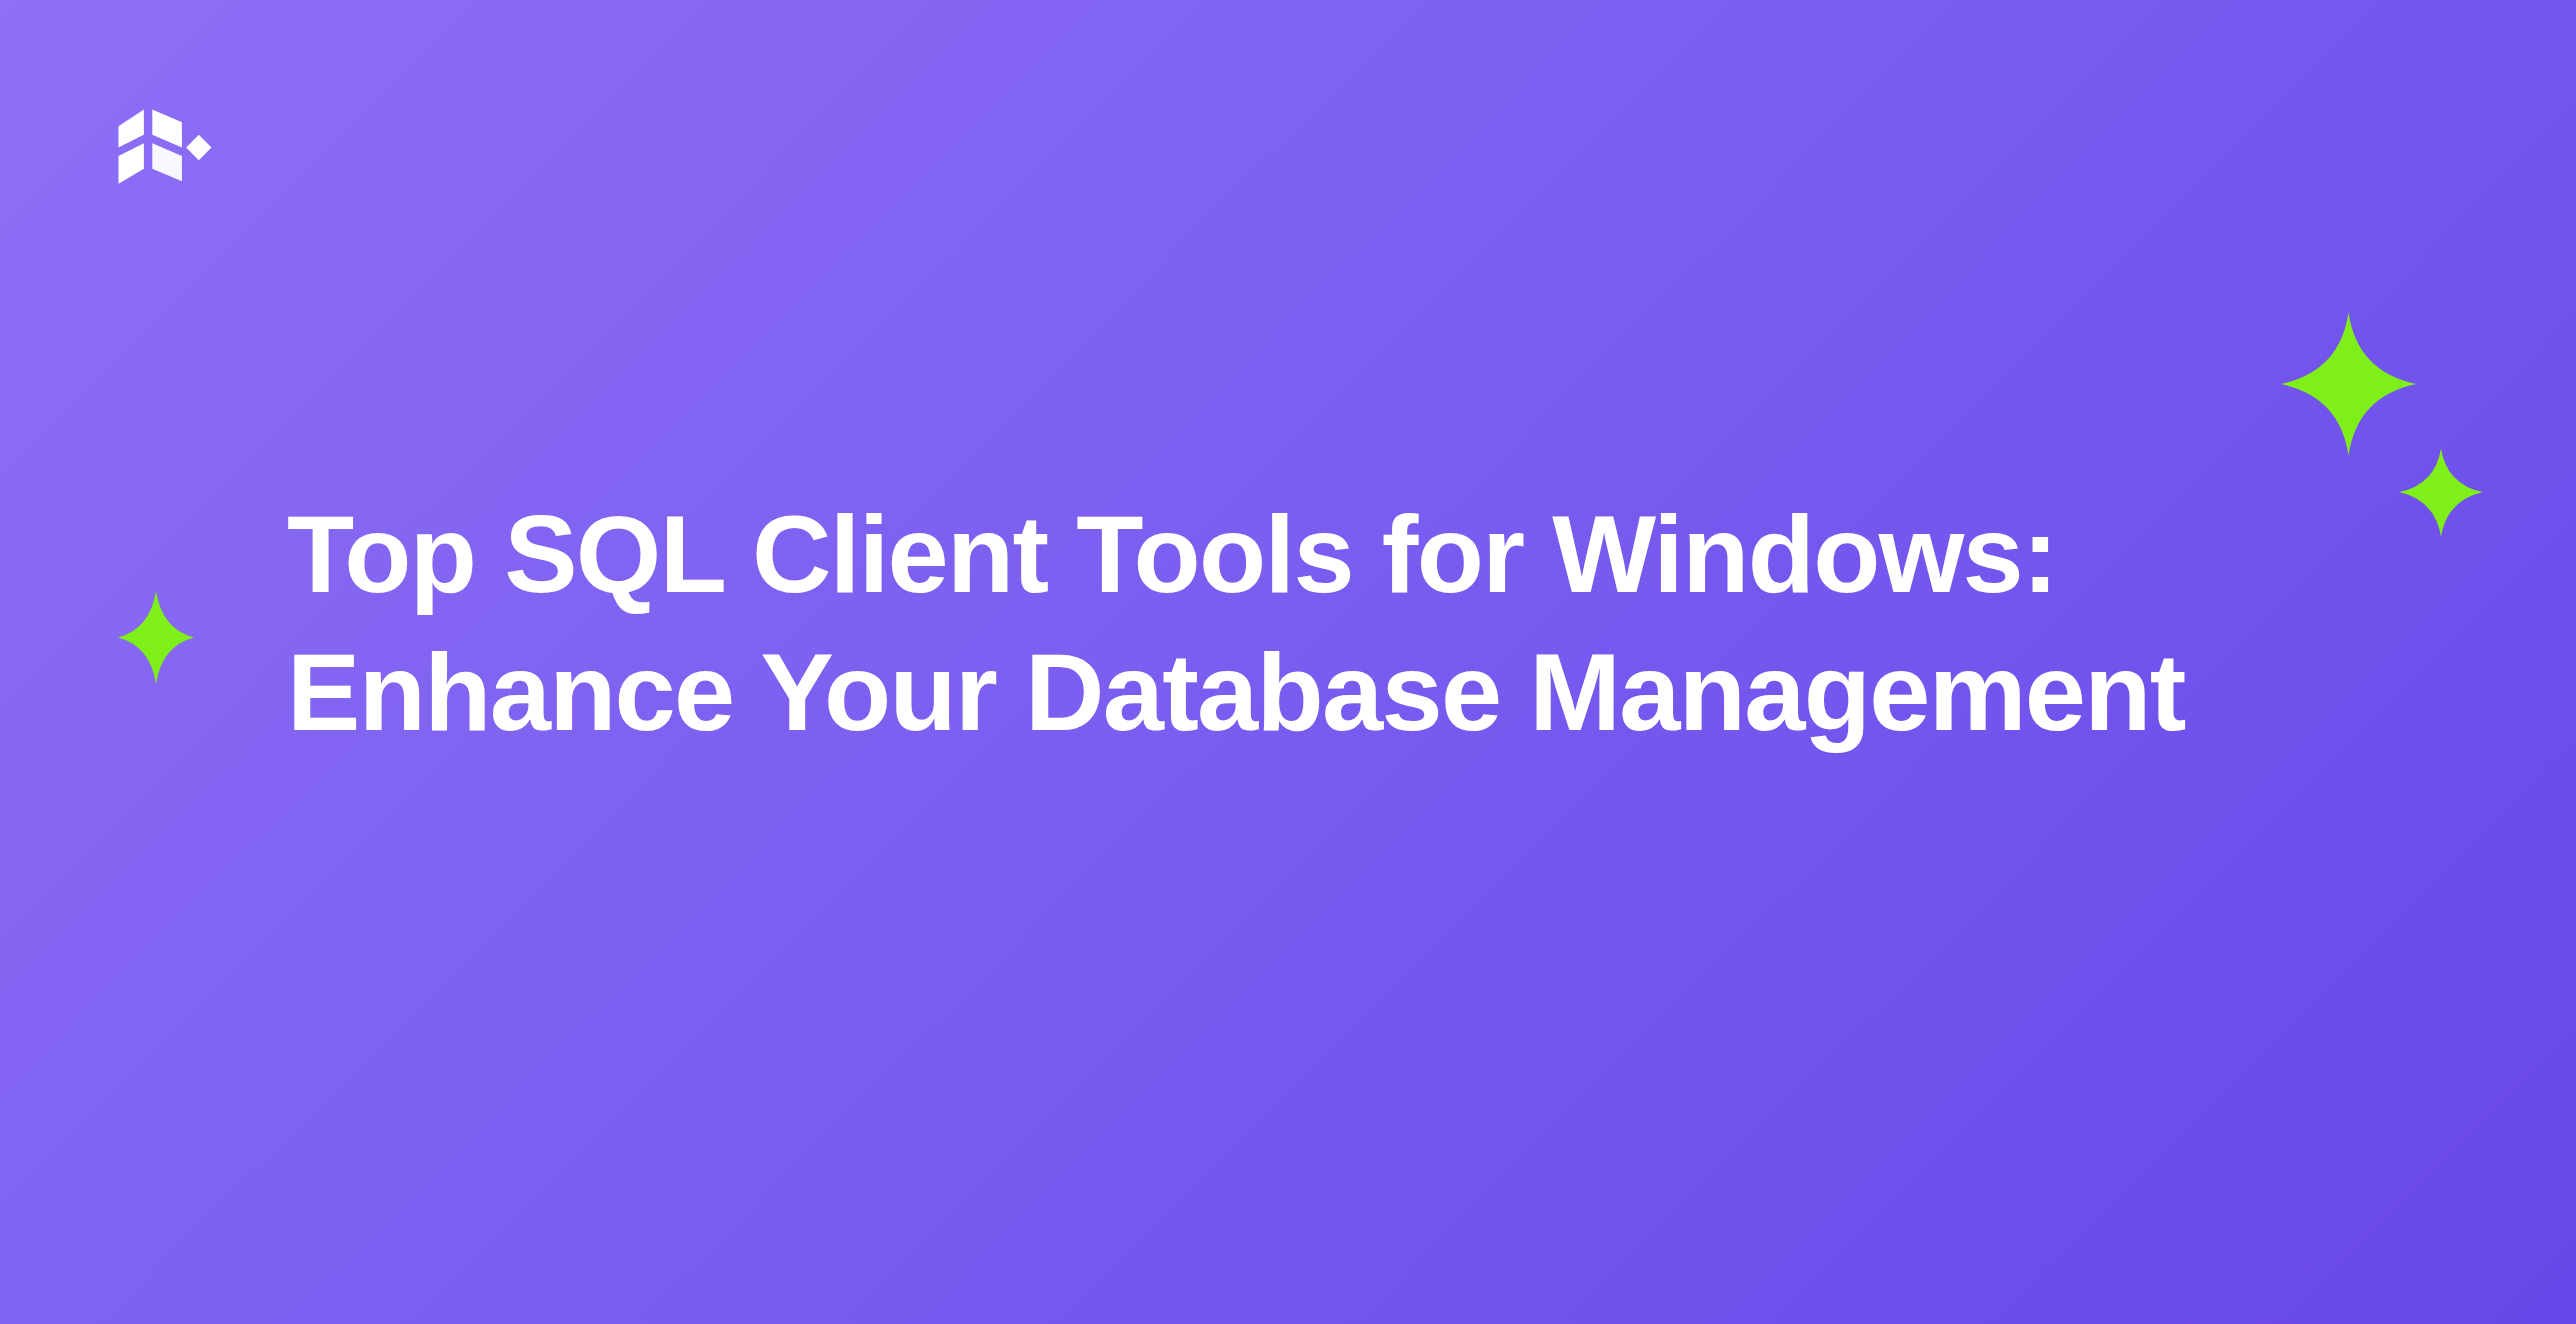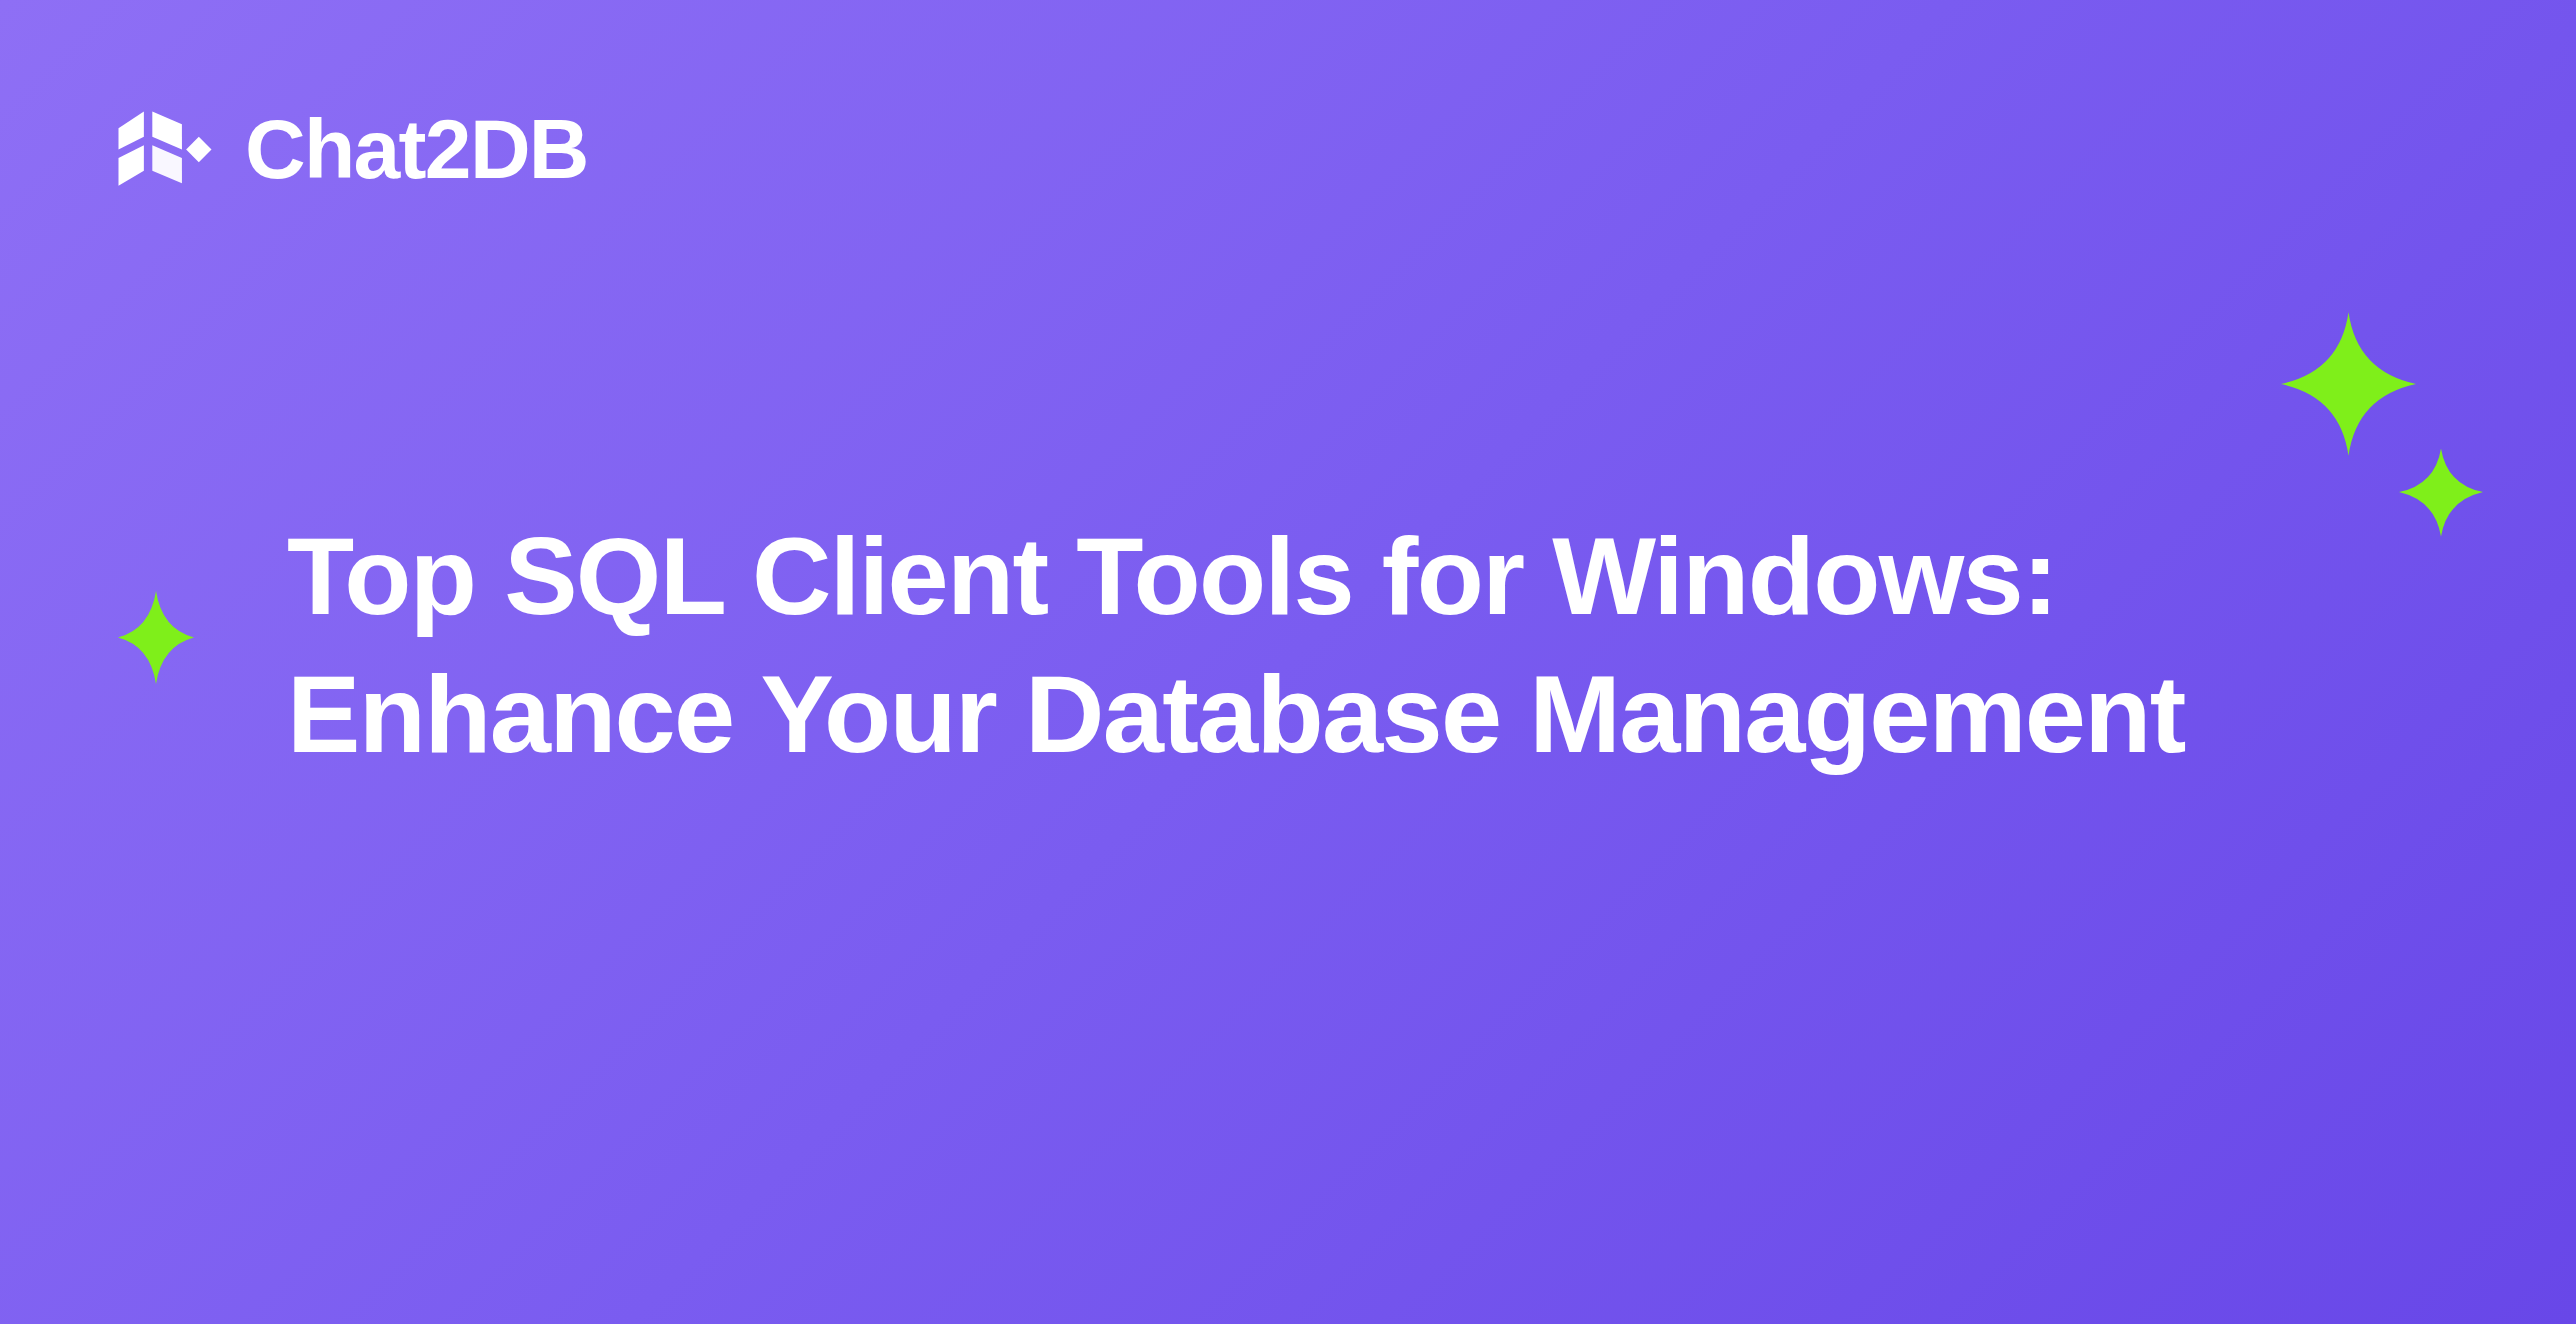--- a/index.html
+++ b/index.html
@@ -25,21 +25,21 @@
   position: relative;
 }
 .brand-text {
   color: #ffffff;
   font-size: 84px;
   font-weight: 800;
   letter-spacing: -1.7px;
 }
 .headline {
   position: absolute;
-  top: 507px;
+  top: 485px;
   left: 287px;
   right: 194px;
   color: #ffffff;
   font-size: 110px;
   font-weight: 800;
   line-height: 1.25;
   letter-spacing: -1.7px;
 }
 .sparkle-left {
   position: absolute;
@@ -63,21 +63,20 @@
 <div class="logo-area">
   <div class="logo-mark">
     <svg width="110" height="93" viewBox="0 0 130 110">
       <path d="M 10 30 L 40 10 L 40 40 L 10 55 Z" fill="#ffffff"></path>
       <path d="M 50 10 L 85 25 L 85 55 L 50 40 Z" fill="#ffffff"></path>
       <path d="M 10 65 L 40 50 L 40 80 L 10 98 Z" fill="#ffffff"></path>
       <path d="M 90 55 L 105 40 L 120 55 L 105 70 Z" fill="#ffffff"></path>
       <path d="M 50 50 L 85 65 L 85 95 L 50 80 Z" fill="#ffffff" opacity="0.95"></path>
     </svg>
   </div>
-  <div class="brand-text">Chat2DB</div>
 </div>
 
 <h1 class="headline">Top SQL Client Tools for Windows: Enhance Your Database Management</h1>
 
 <svg class="sparkle-left" width="76" height="93" viewBox="0 0 90 110">
   <path d="M 45 0 Q 52 45 90 55 Q 52 65 45 110 Q 38 65 0 55 Q 38 45 45 0 Z" fill="#7fef1a"></path>
 </svg>
 
 <svg class="sparkle-right-big" width="135" height="144" viewBox="0 0 160 170">
   <path d="M 80 0 Q 90 70 160 85 Q 90 100 80 170 Q 70 100 0 85 Q 70 70 80 0 Z" fill="#7fef1a"></path>

